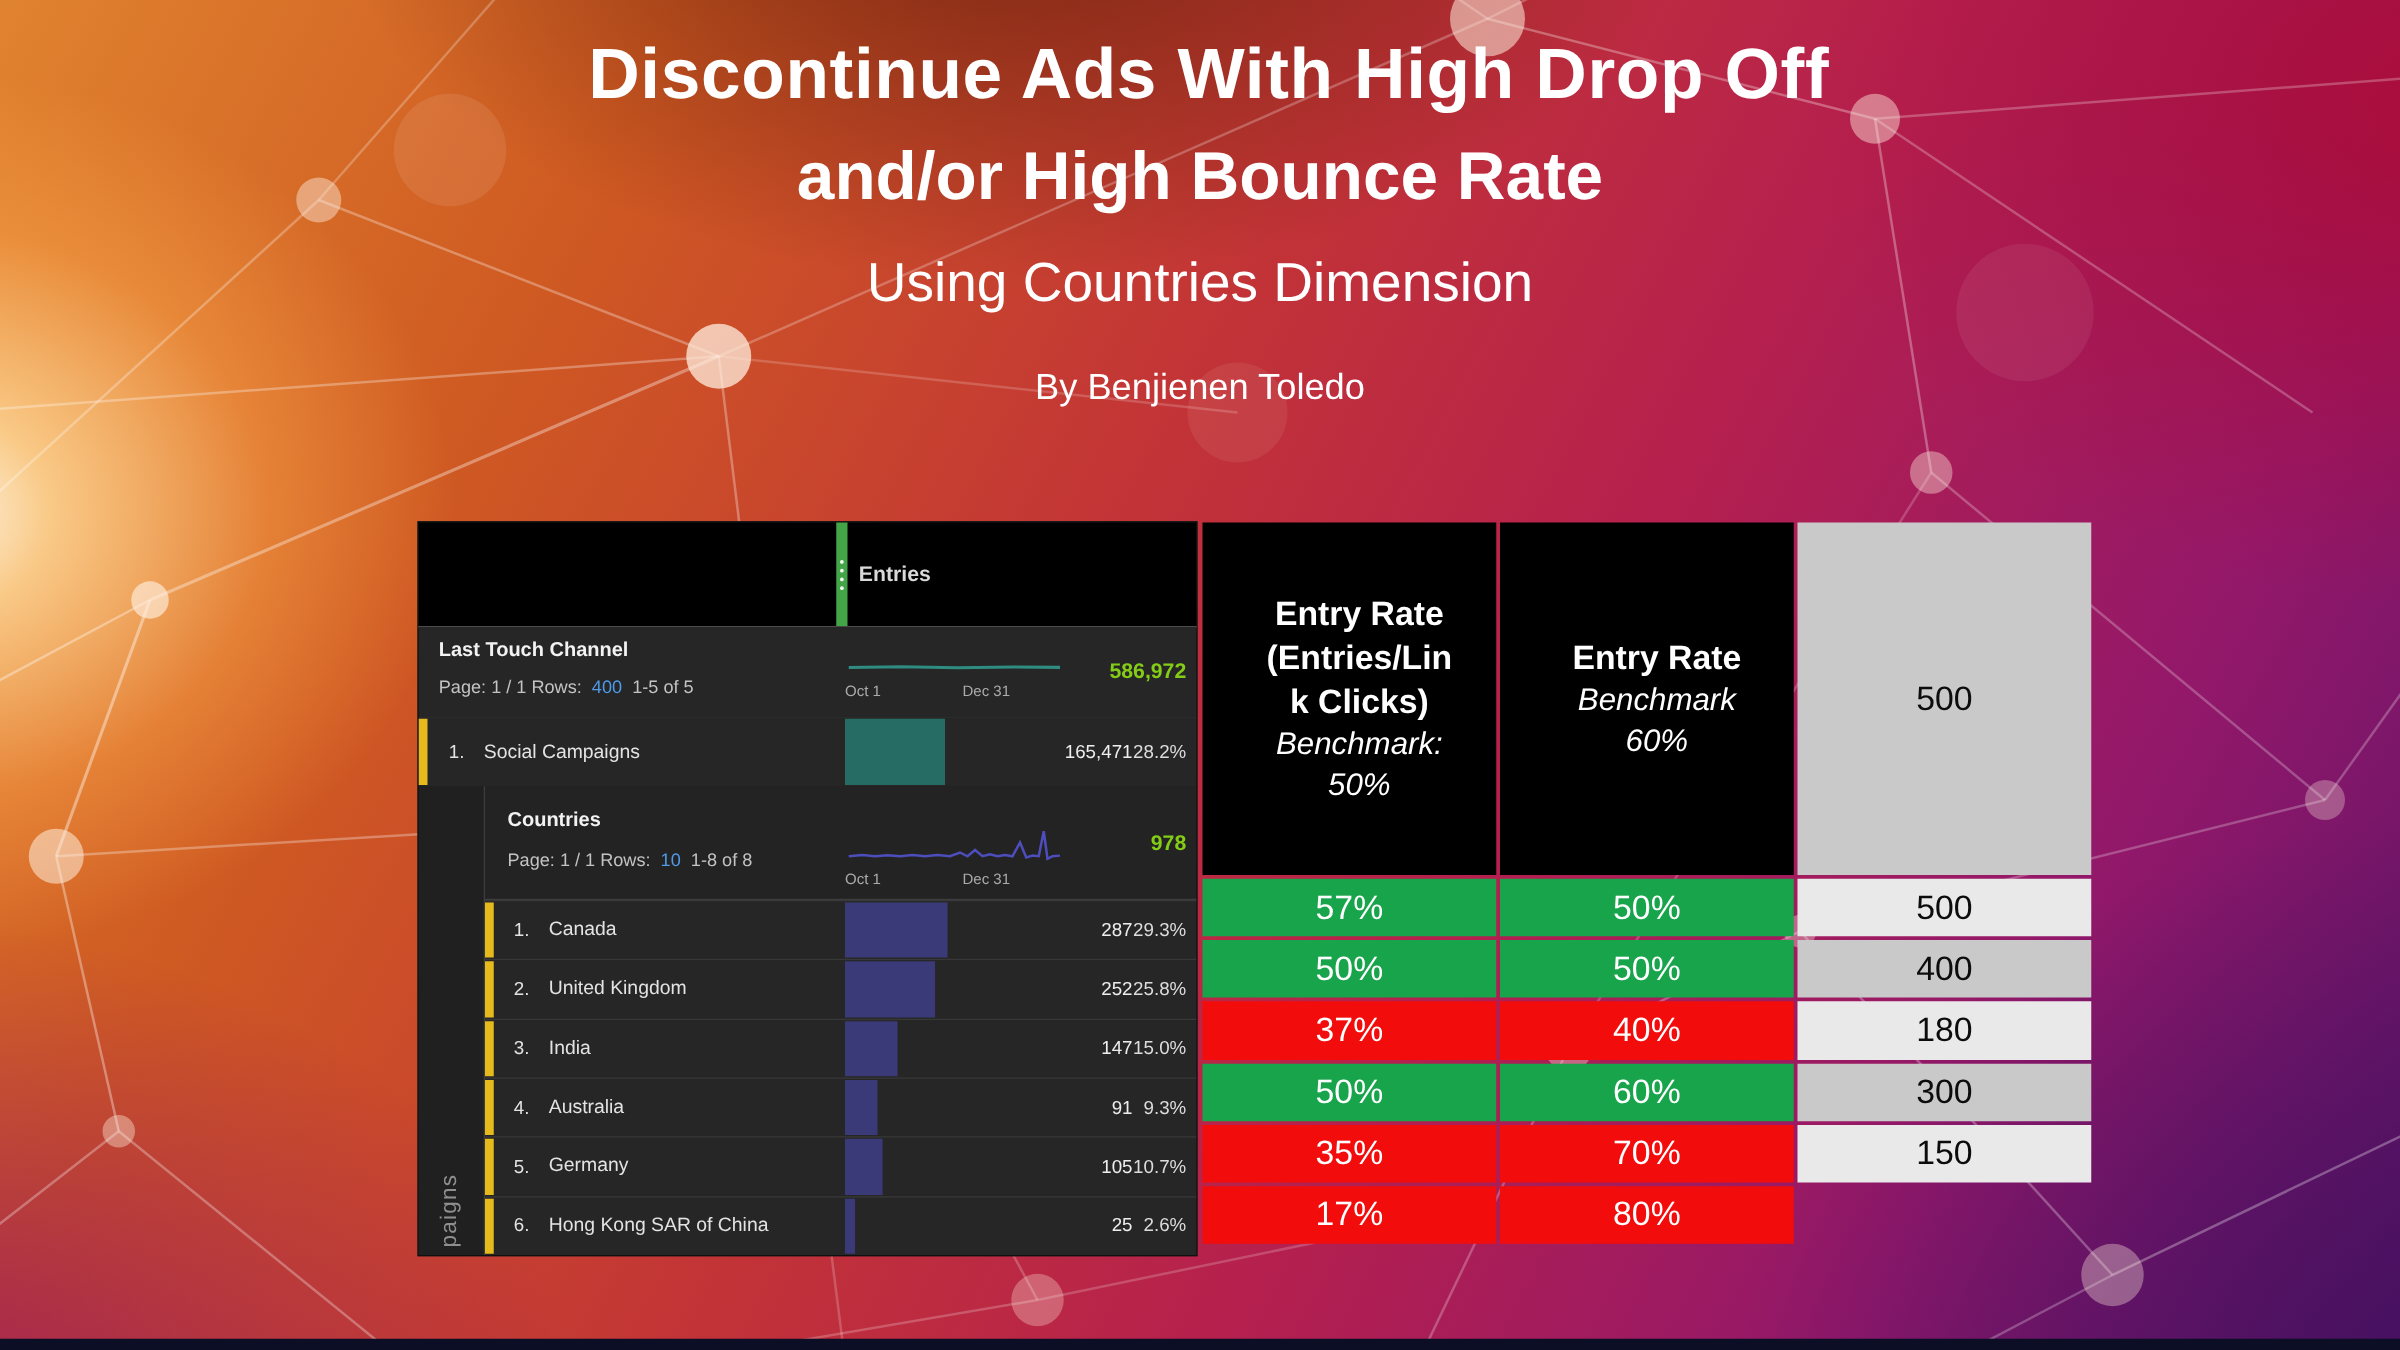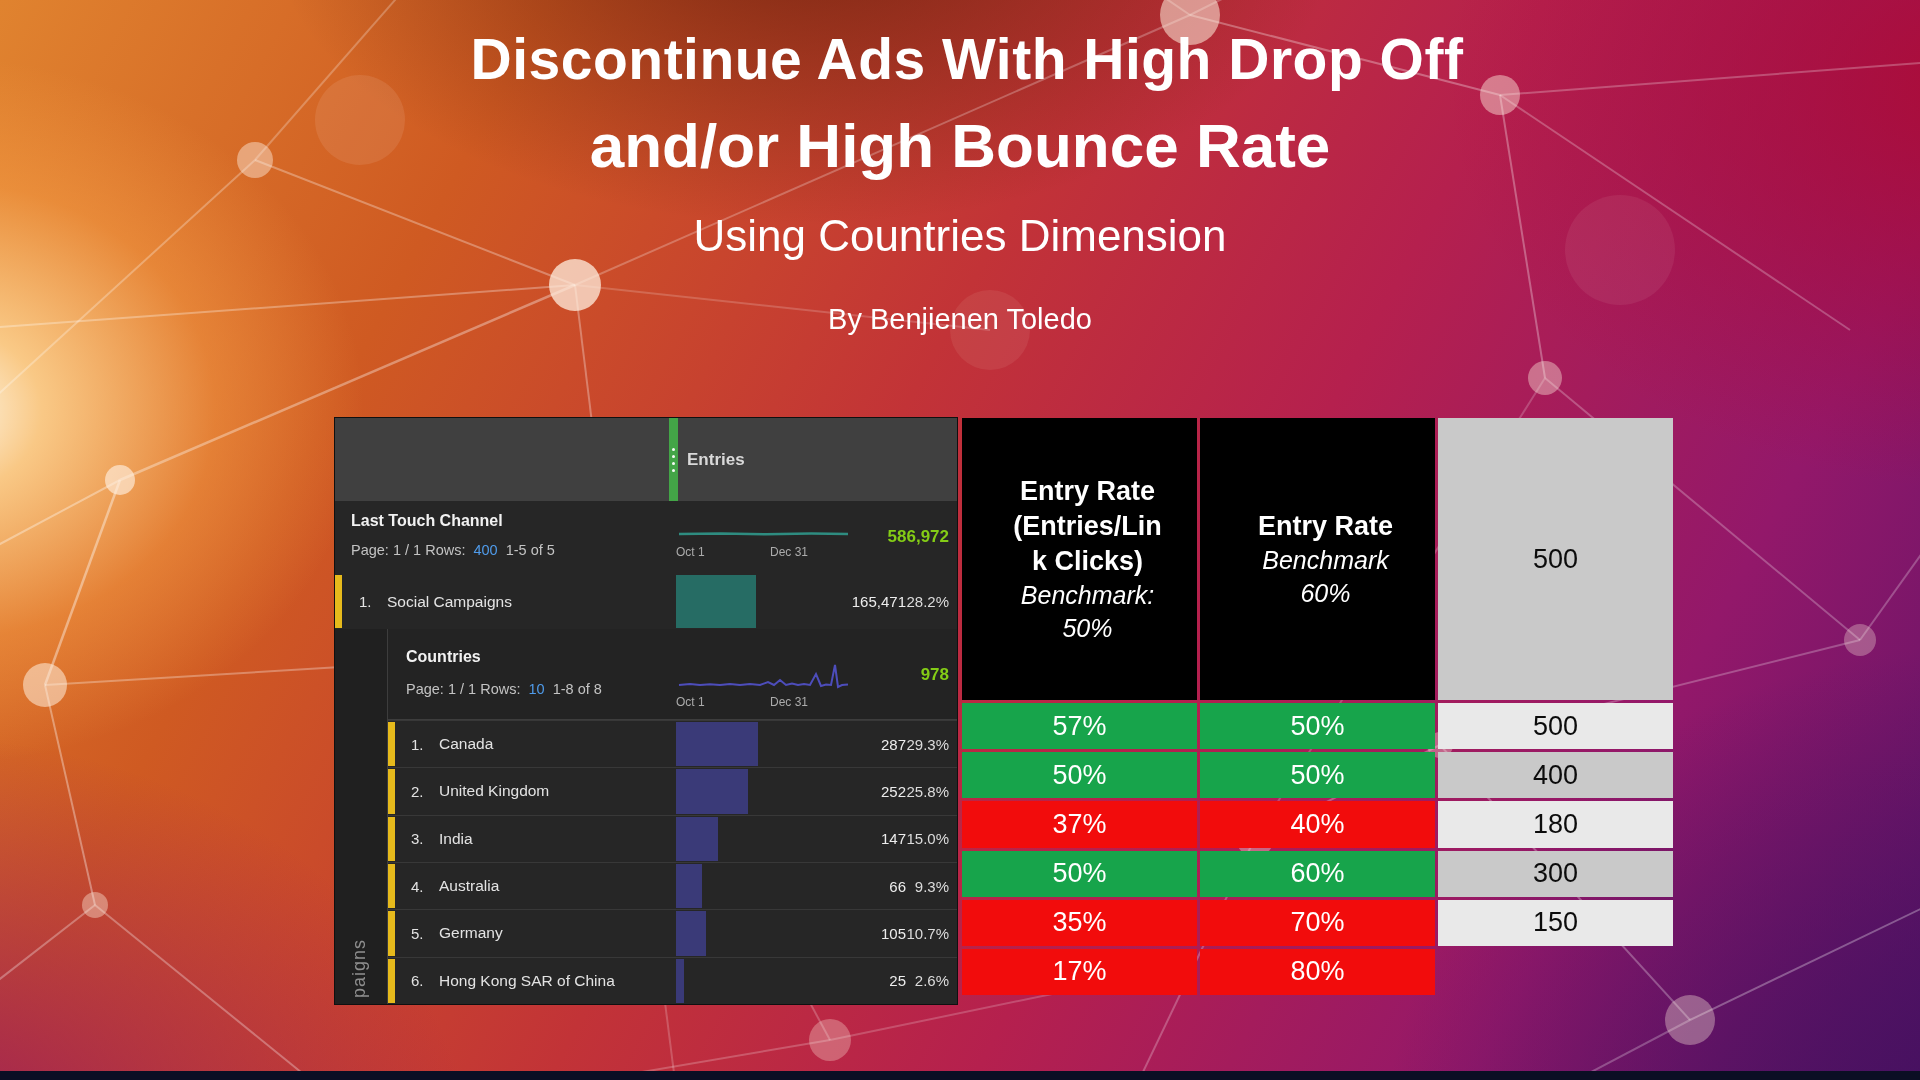--- a/index.html
+++ b/index.html
@@ -12,28 +12,28 @@
       radial-gradient(1050px 820px at 105% 105%, #42105f 0%, rgba(66,16,95,0) 60%),
       radial-gradient(950px 720px at -5% 108%, rgba(150,20,95,0.9), rgba(150,20,95,0) 60%),
       linear-gradient(118deg, #e0832f 0%, #cf5a22 22%, #c23337 45%, #b5204e 62%, #93186a 82%, #5e1468 100%);
   }
   .net{position:absolute;inset:0;pointer-events:none;}
   .bottom-strip{position:absolute;left:0;right:0;bottom:0;height:9px;background:#0b0e24;}
 
   
   .titles{position:absolute;left:0;right:0;top:0;text-align:center;color:#fff;}
   .title1{margin-top:26px;font-size:57px;font-weight:700;letter-spacing:.5px;padding-left:14px;}
-  .title2{margin-top:18px;font-size:62px;font-weight:700;}
+  .title2{margin-top:18px;font-size:54px;font-weight:700;}
   .subtitle{margin-top:30px;font-size:44px;font-weight:400;}
   .byline{margin-top:42px;font-size:29px;font-weight:400;}
 
   
   .panel{position:absolute;left:334px;top:417px;width:624px;height:588px;
     background:#212121;color:#e8e8e8;font-size:15px;border:1px solid #101010;box-sizing:border-box;}
-  .p-header{position:absolute;left:0;top:0;right:0;height:83px;background:#404040;border-bottom:1px solid #ffffff;}
+  .p-header{position:absolute;left:0;top:0;right:0;height:83px;background:#000000;border-bottom:1px solid #ffffff;}
   .grip{position:absolute;left:334px;top:0;bottom:0;width:9px;background:var(--header-green);
     display:flex;flex-direction:column;align-items:center;justify-content:center;gap:4px;}
   .grip i{width:3px;height:3px;border-radius:50%;background:#fff;opacity:.95;}
   .entries-lbl{position:absolute;left:352px;top:0;bottom:0;display:flex;align-items:center;font-size:17px;color:#d9d9d9;font-weight:600;}
 
   .ltc-header{position:absolute;left:0;top:83px;right:0;height:73px;background:#262626;border-bottom:1px solid #3d3d3d;}
   .sec-title{font-weight:700;font-size:16px;color:#f2f2f2;}
   .page-line{color:#c3c3c3;font-size:14.5px;}
   .page-line .lnk{color:var(--link-blue);margin:0 4px;}
   .ltc-header .sec-title{position:absolute;left:16px;top:11px;}
@@ -240,21 +240,21 @@
               <div class="dim">India</div>
               <div class="vbar" style="width: 42px;"></div>
               <div class="vals-num">147</div>
               <div class="vals-pct">15.0%</div>
             </div>
             <div class="c-row">
               <div class="ybar"></div>
               <div class="rank">4.</div>
               <div class="dim">Australia</div>
               <div class="vbar" style="width: 26px;"></div>
-              <div class="vals-num">66</div>
+              <div class="vals-num">91</div>
               <div class="vals-pct">9.3%</div>
             </div>
             <div class="c-row">
               <div class="ybar"></div>
               <div class="rank">5.</div>
               <div class="dim">Germany</div>
               <div class="vbar" style="width: 30px;"></div>
               <div class="vals-num">105</div>
               <div class="vals-pct">10.7%</div>
             </div>

